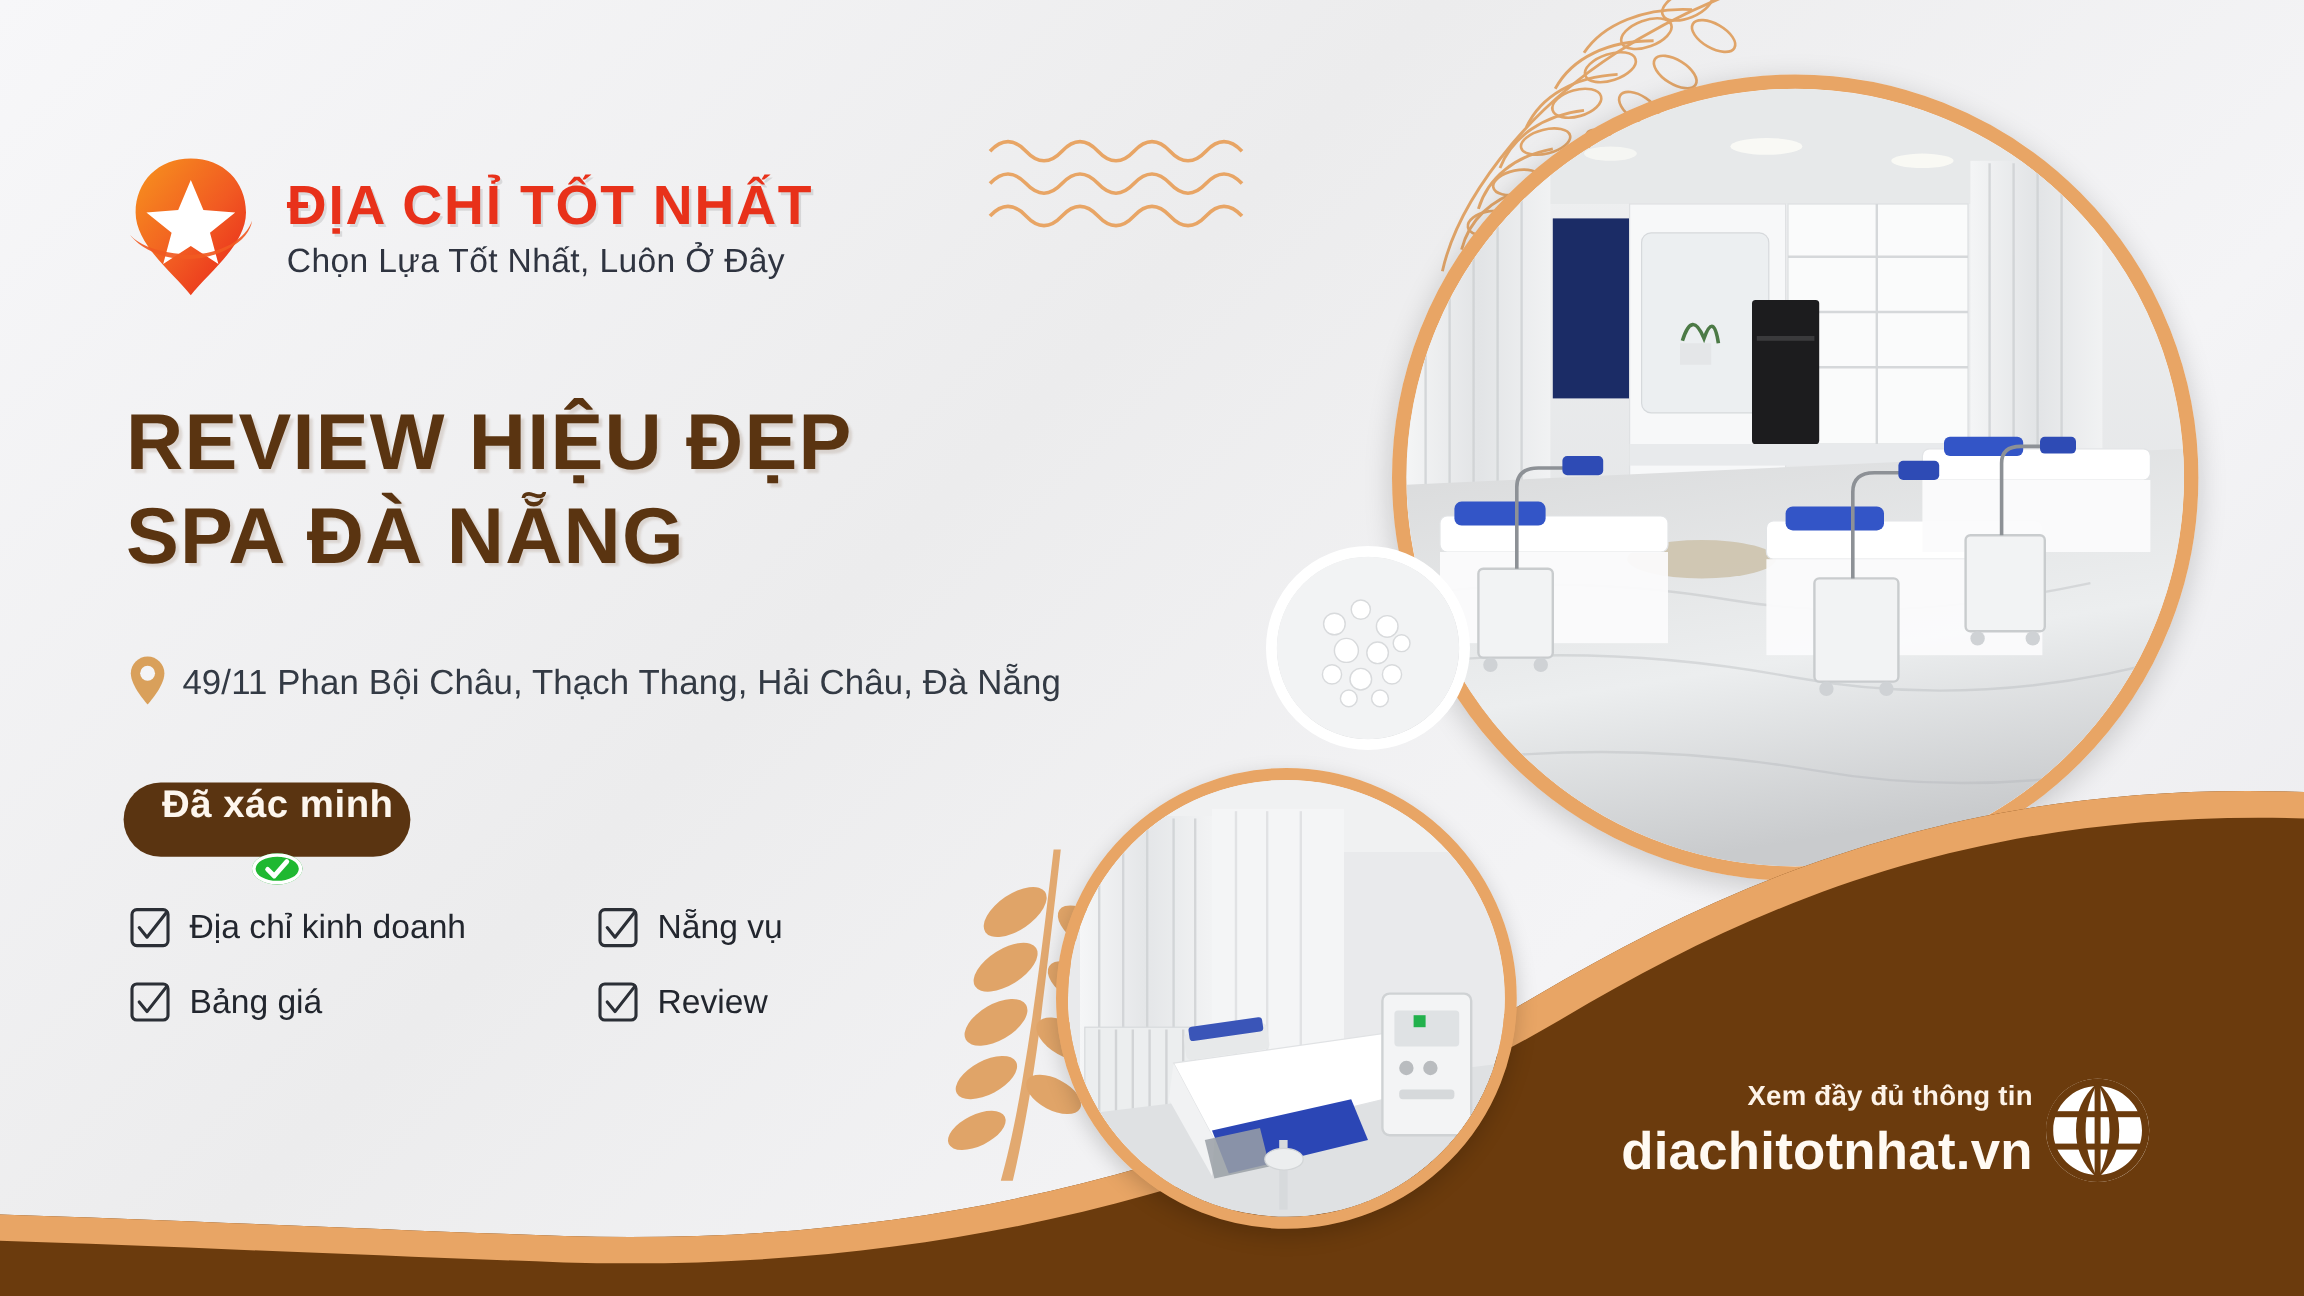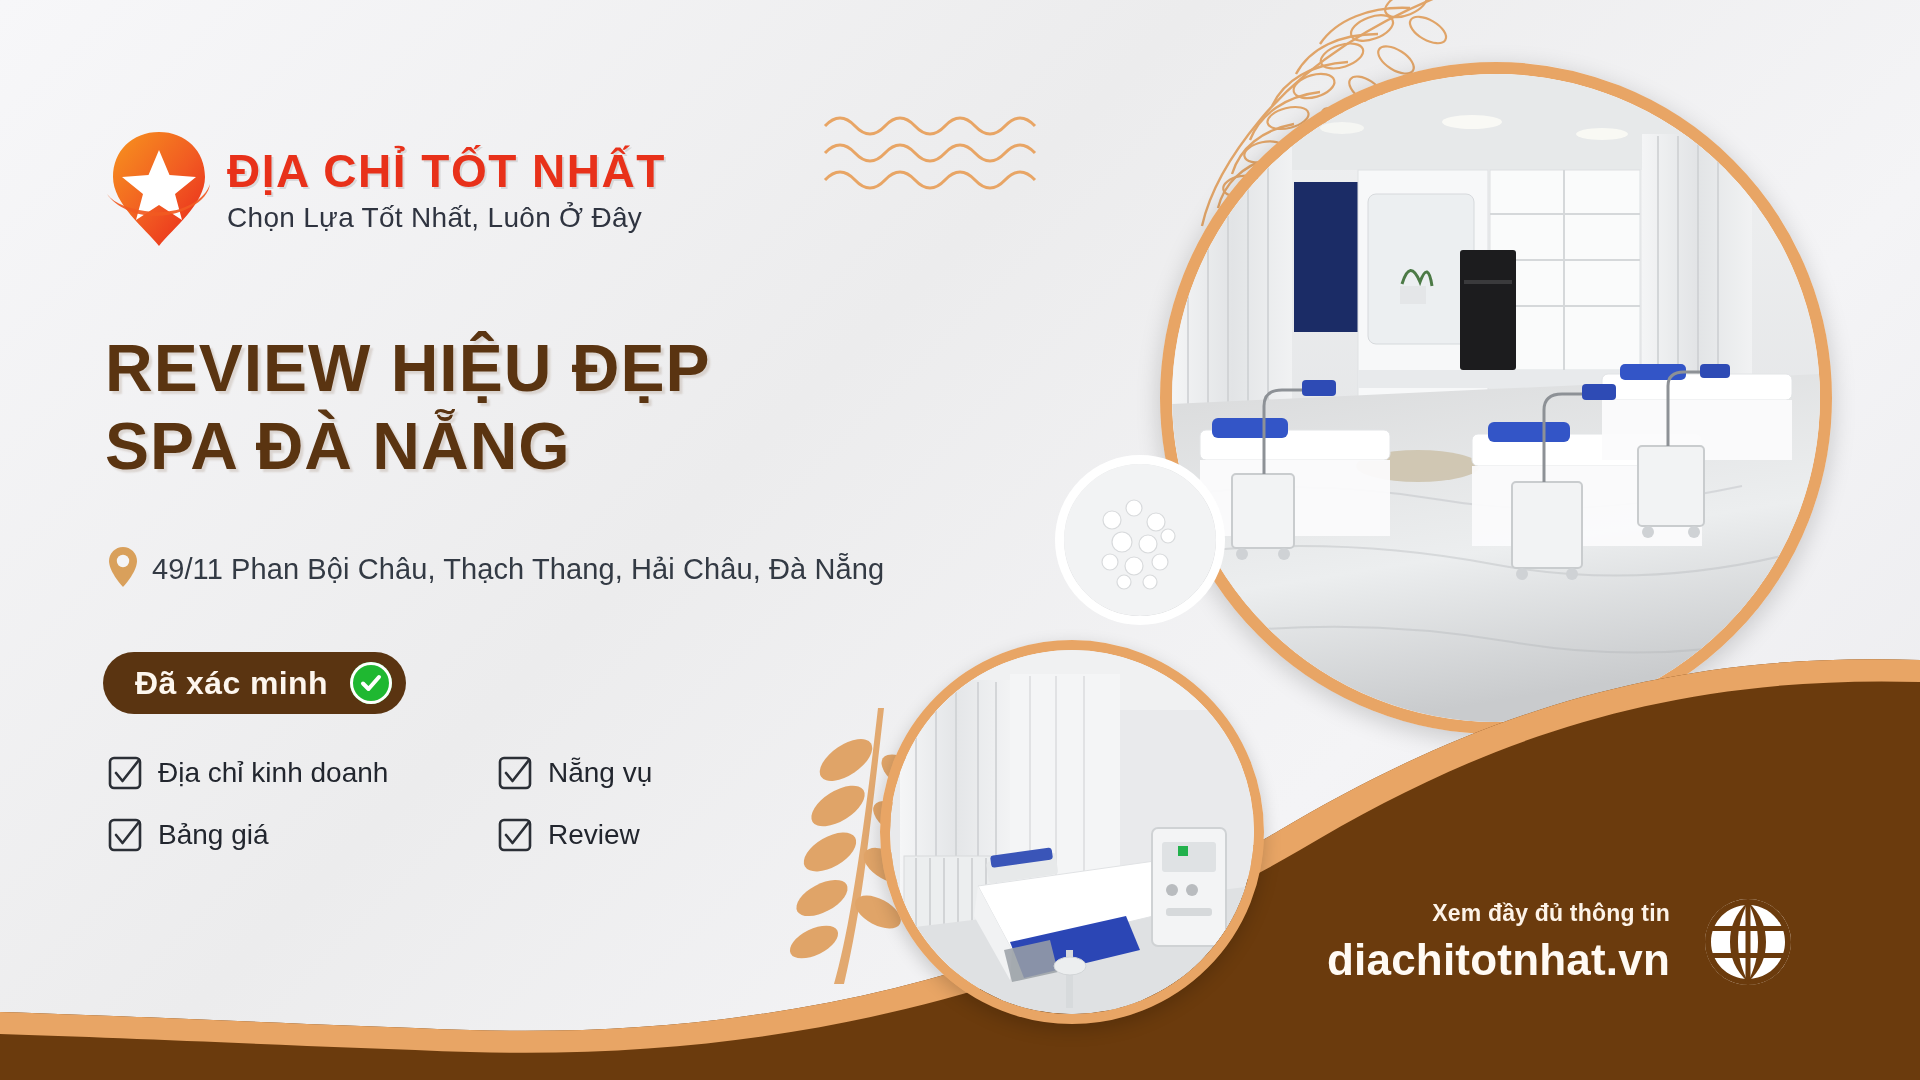--- a/index.html
+++ b/index.html
@@ -14,21 +14,21 @@
     background: linear-gradient(135deg,#f7f7f9 0%, #ececed 40%, #f4f4f6 70%, #e9e9ec 100%);
     overflow:hidden;
   }
 
   
   .orn { position:absolute; pointer-events:none; }
 
   
   #logo-block { position:absolute; left:105px; top:128px; display:flex; align-items:center; gap:14px; }
   #logo-mark { width:108px; height:122px; position:relative; }
-  #logo-text-wrap { padding-top:4px; }
+  #logo-text-wrap { padding-top:4px;margin-left:12px; }
   #logo-title {
     font-size:46px; font-weight:bold; letter-spacing:1.5px;
     color:#e8311a; line-height:1;
     text-shadow:2px 2px 0 rgba(0,0,0,0.10);
     font-family:"Liberation Sans", sans-serif;
   }
   #logo-tagline {
     font-size:28px; color:#2f3440; margin-top:8px; letter-spacing:.3px;
     font-family:"Liberation Sans", sans-serif;
   }
@@ -42,21 +42,21 @@
 
   
   #address-row { position:absolute; left:108px; top:534px; display:flex; align-items:center; gap:14px;margin-top:12px; }
   #address-text { font-size:29px; color:#333a44; letter-spacing:.1px; }
 
   
   #verified-badge {
     position:absolute; left:103px; top:652px;
     background:#5a3411; border-radius:40px;
     height:62px; padding:0 14px 0 32px;
-    display:flex; align-items:center; gap:22px;
+    display:flex; align-items:center; gap:22px;flex-direction:column;
   }
   #verified-label { color:#fdf6ee; font-size:32px; font-weight:bold; letter-spacing:.4px; }
   #verified-check {
     width:42px; height:42px; border-radius:50%; background:#1fb831;
     display:flex; align-items:center; justify-content:center;
     box-shadow:0 0 0 3px #fff inset;
   }
 
   
   #checklist {
@@ -82,21 +82,21 @@
   }
   #photo-deco {
     left:1055px; top:455px; width:170px; height:170px;
     border:9px solid #ffffff; z-index:5;
     background:radial-gradient(circle at 40% 35%, #ffffff 0%, #e8e9ea 45%, #cfd1d3 100%);
   }
 
   
   #footer-swoosh { position:absolute; left:0; bottom:0; width:1920px; height:460px; z-index:4; }
 
-  #site-block { position:absolute; right:126px; bottom:92px; display:flex; align-items:center; gap:32px; z-index:8; }
+  #site-block { position:absolute; right:126px; bottom:92px; display:flex; align-items:center; gap:8px; z-index:8; }
   #site-text-wrap { text-align:right; }
   #site-tagline { color:#fdf3e8; font-size:23px; font-weight:bold; letter-spacing:.2px; margin-bottom:8px; }
   #site-url { color:#fffaf3; font-size:44px; font-weight:bold; letter-spacing:.2px; }
   #globe-icon { width:92px; height:92px; }
 </style>
 </head>
 <body>
 
 <div id="stage">
 

